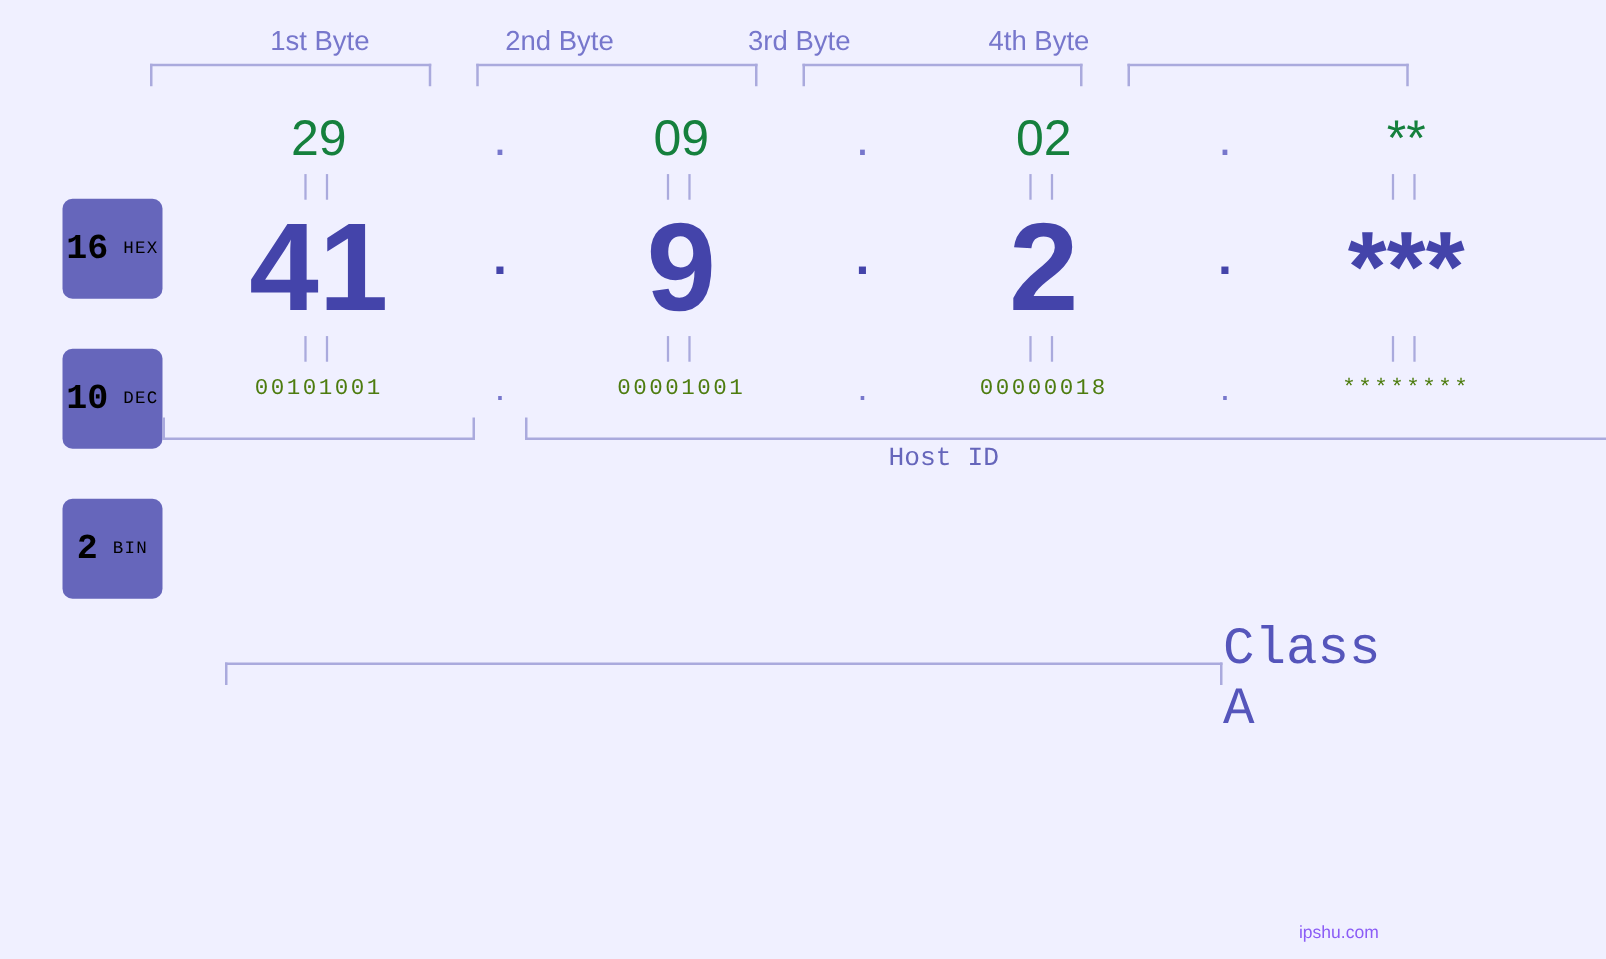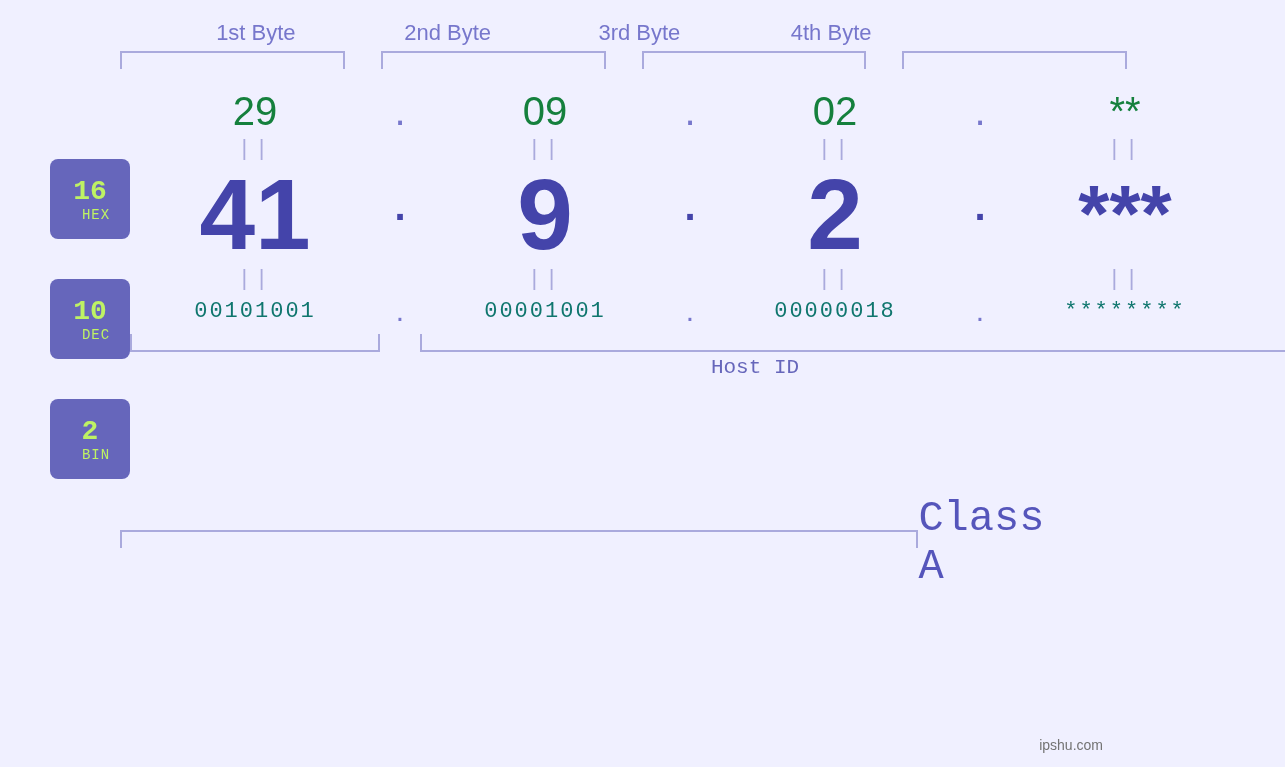--- a/index.html
+++ b/index.html
@@ -12,21 +12,21 @@
       overflow: hidden;
       position: relative;
     }
 
     .container {
       width: 1127px;
       height: 767px;
       position: relative;
       display: flex;
       flex-direction: column;
-      align-items: flex-start;
+      align-items: flex-end;
     }
 
     
     .byte-headers {
       display: flex;
       width: 100%;
       padding: 0 200px 0 160px;
       margin-top: 20px;
       justify-content: space-around;
     }
@@ -55,26 +55,26 @@
       flex-direction: column;
       justify-content: space-around;
       align-items: center;
       width: 120px;
       gap: 40px;
       margin-top: 80px;
     }
 
     .badge {
       background: #6666bb;
-      color: #bef264;
+      color: #000000;
       border-radius: 8px;
       width: 80px;
       height: 80px;
       display: flex;
-      flex-direction: column;
+      flex-direction: row;
       align-items: center;
       justify-content: center;
       font-size: 28px;
       font-weight: bold;
     }
 
     .badge .base-label {
       font-size: 14px;
       font-weight: normal;
       letter-spacing: 1px;
@@ -162,22 +162,22 @@
       color: #4444aa;
       font-size: 40px;
       font-family: Arial, sans-serif;
       font-weight: bold;
       align-self: flex-end;
       padding-bottom: 15px;
     }
 
     
     .bin-value {
-      color: #0f766e;
-      font-size: 22px;
+      color: #4d7c0f;
+      font-size: 18px;
       font-family: 'Courier New', monospace;
       letter-spacing: 2px;
     }
 
     .bin-dot {
       color: #7777cc;
       font-size: 30px;
       font-family: Arial, sans-serif;
     }
 
@@ -240,21 +240,21 @@
       font-size: 42px;
       font-family: 'Courier New', monospace;
       margin-top: 8px;
     }
 
     
     .watermark {
       position: absolute;
       bottom: 14px;
       right: 24px;
-      color: #737373;
+      color: #8b5cf6;
       font-size: 14px;
       font-family: Arial, sans-serif;
     }
   </style>
 </head>
 <body>
 
 <div class="container">
 
   <div class="byte-headers">

